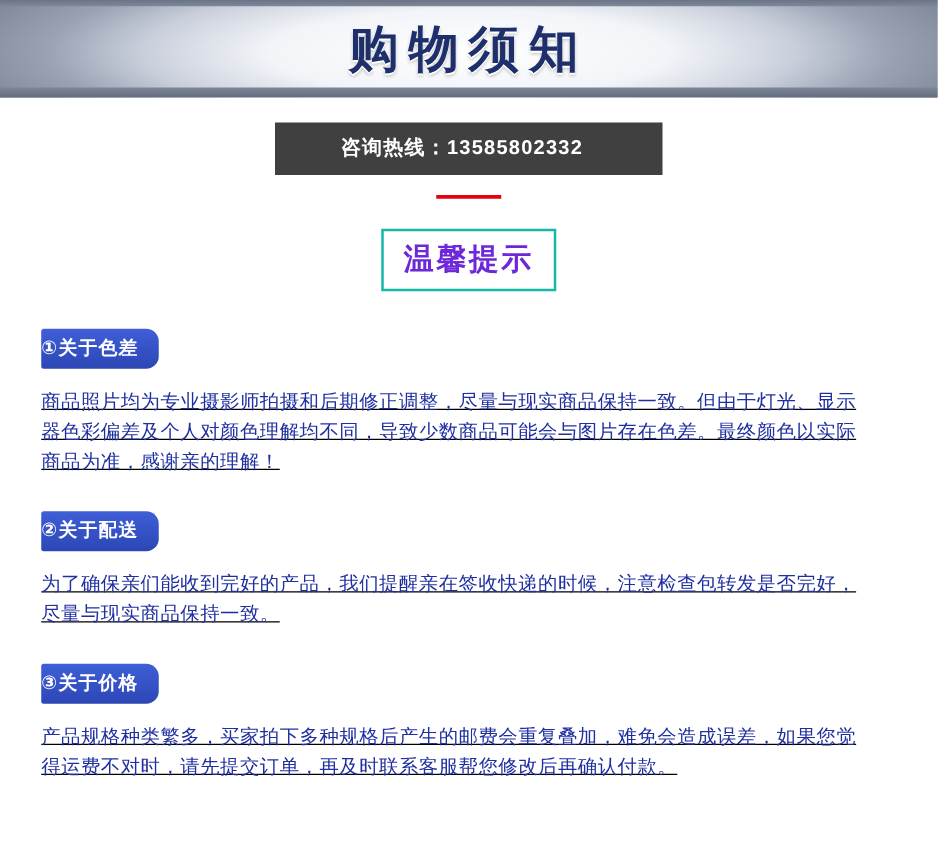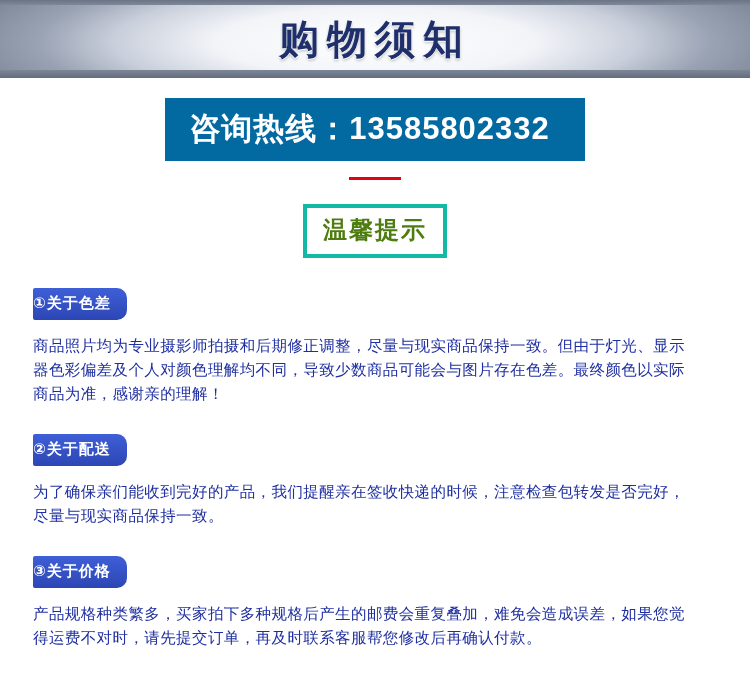--- a/index.html
+++ b/index.html
@@ -12,20 +12,21 @@
     background: #ffffff;
     font-family: "Liberation Sans", sans-serif;
     overflow: hidden;
   }
   .page {
     position: relative;
     width: 728px;
     height: 685px;
     background: #ffffff;
     box-sizing: border-box;
+    text-decoration: underline;
   }
   
   .header {
     position: relative;
     width: 750px;
     height: 78px;
     background:
       radial-gradient(ellipse 420px 90px at 375px 42px, #ffffff 0%, #f2f4f8 38%, #c9cfdb 62%, #9aa3b4 80%, #7d8798 100%),
       linear-gradient(180deg, #8b94a6 0%, #aab2c0 50%, #7e8799 100%);
     overflow: hidden;
@@ -59,23 +60,23 @@
   }
   
   .hotline-wrap {
     position: relative;
     width: 750px;
     margin-top: 20px;
     text-align: center;
   }
   .hotline {
     display: inline-block;
-    background: #0369a1;
+    background: #404040;
     color: #ffffff;
-    font-size: 31px;
+    font-size: 16px;
     font-weight: bold;
     letter-spacing: 1px;
     padding: 10px 35px 11px 24px;
     min-width: 310px;
     box-sizing: border-box;
     font-family: "DejaVu Sans", sans-serif;
   }
   .hotline .num {
     font-family: "Liberation Sans", sans-serif;
     letter-spacing: 1px;
@@ -96,22 +97,22 @@
     margin: 16px auto 0 auto;
   }
   
   .tip-wrap {
     width: 750px;
     text-align: center;
     margin-top: 24px;
   }
   .tip-badge {
     display: inline-block;
-    border: 4px solid #14b8a6;
-    color: #4d7c0f;
+    border: 2px solid #14b8a6;
+    color: #6d28d9;
     font-size: 24px;
     font-weight: bold;
     letter-spacing: 2px;
     padding: 6px 16px 8px 16px;
     font-family: "DejaVu Sans", sans-serif;
     text-align: center;
   }
   
   .sections {
     margin-top: 30px;

